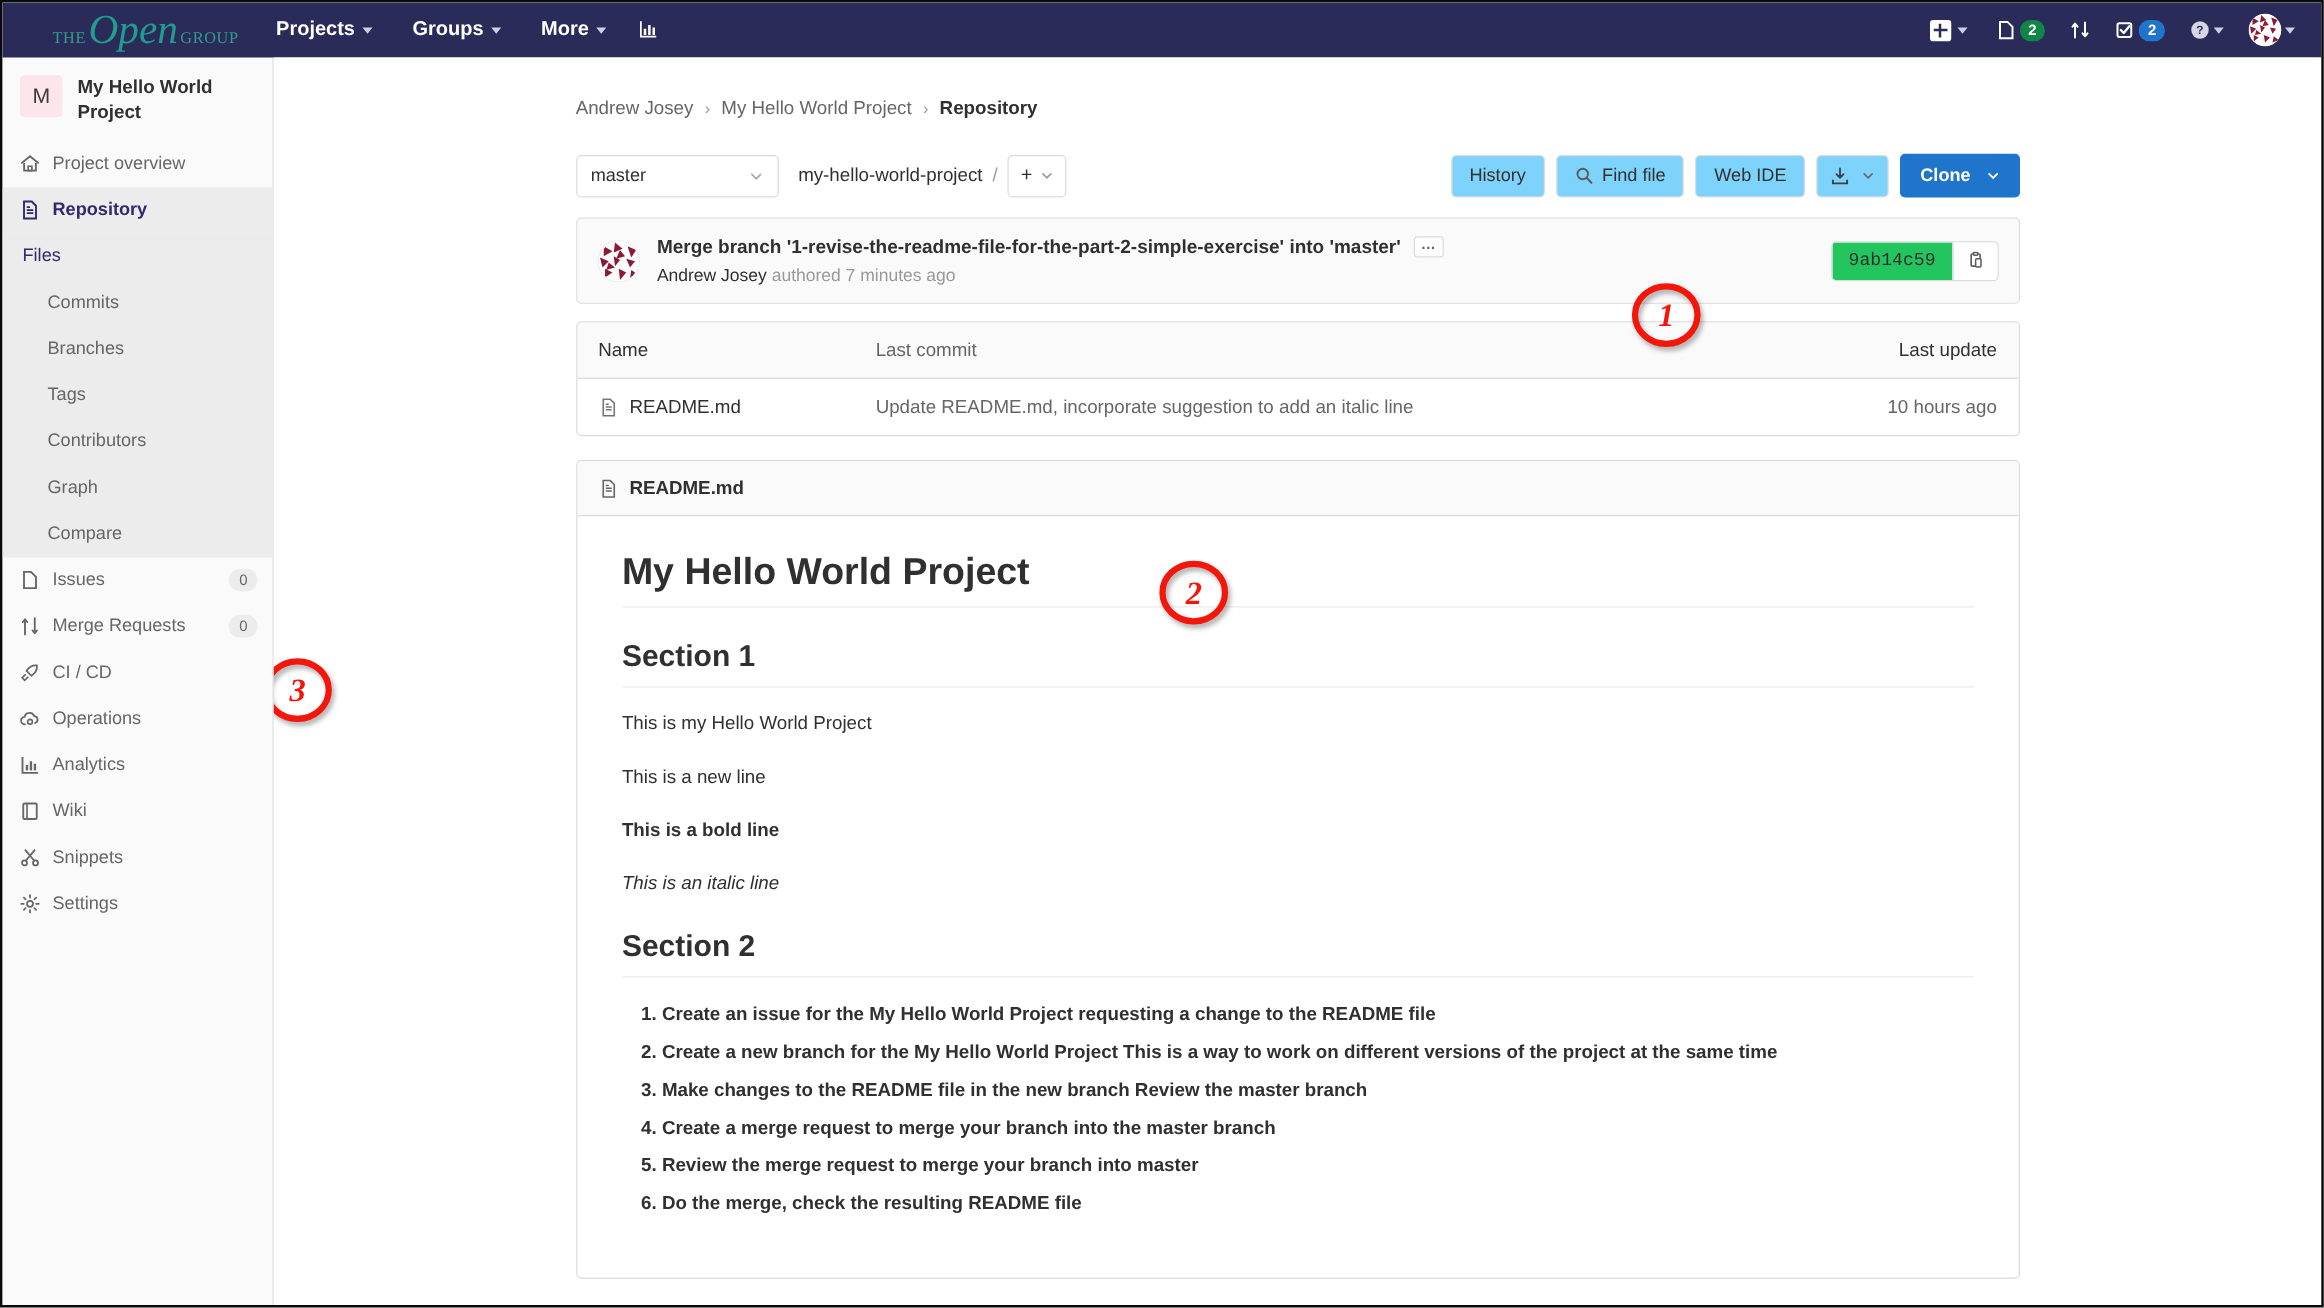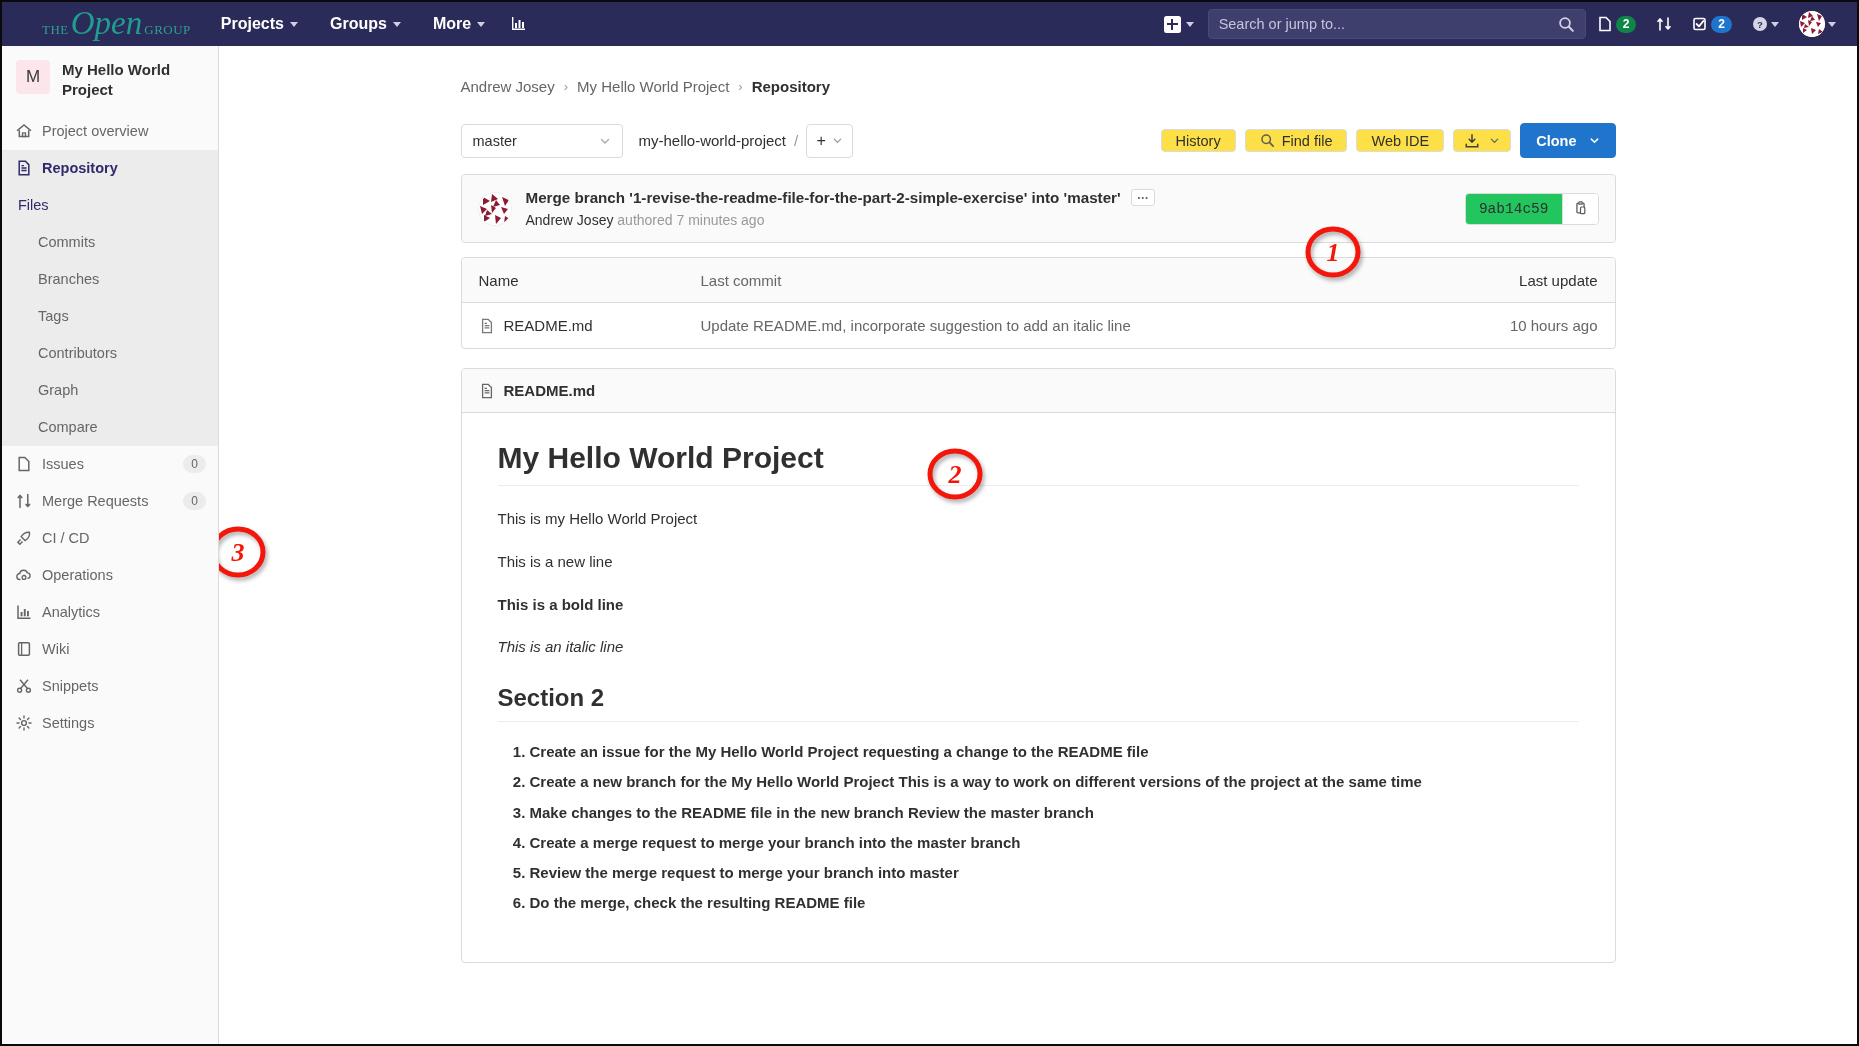--- a/index.html
+++ b/index.html
@@ -101,21 +101,21 @@
     font-size: 14.5px; color: #303030; cursor: pointer;
   }
   .path-txt { font-size: 15px; color: #303030; margin-left: 16px; }
   .path-sl { color: #999; margin: 0 8px; font-size: 15px; }
   .plus-btn {
     width: 47px; height: 34px; border: 1px solid #dbdbdb; border-radius: 4px; background: #fff;
     display: flex; align-items: center; justify-content: center; gap: 6px; cursor: pointer; color: #303030;
   }
   .tb-right { margin-left: auto; display: flex; align-items: center; gap: 9px; }
   .btn {
-    height: 23px; border: 1px solid #dbdbdb; border-radius: 4px; background: #fde047;
+    height: 34px; border: 1px solid #dbdbdb; border-radius: 4px; background: #7dd3fc;
     display: flex; align-items: center; justify-content: center; gap: 7px;
     padding: 0 14px; font-size: 14.5px; color: #303030; cursor: pointer; white-space: nowrap;
   }
   .btn-dl { padding: 0 10px; gap: 9px; }
   .btn-clone {
     background: #1f75cb; border-color: #1f75cb; color: #fff; font-weight: bold;
     padding: 0 15px; gap: 12px; height: 35px;
   }
 
   
@@ -209,27 +209,20 @@
       <rect x="12" y="6" width="2" height="6" fill="#fff"></rect>
     </svg>
   </div>
 
   <div class="nav-right">
     <div class="plus-wrap">
       <span class="plus-sq"></span>
       <i class="caret"></i>
     </div>
 
-    <div class="search-box">
-      <span class="ph">Search or jump to...</span>
-      <svg class="mag" width="17" height="17" viewBox="0 0 16 16">
-        <circle cx="6.6" cy="6.6" r="4.6" fill="none" stroke="#d3d3e6" stroke-width="1.7"></circle>
-        <path d="M10.2 10.2 L14 14" stroke="#d3d3e6" stroke-width="1.9" stroke-linecap="round"></path>
-      </svg>
-    </div>
 
     <div class="badge-item">
       <svg class="svg-i" viewBox="0 0 16 16">
         <path d="M3 1.5h6l4 4v9H3z" fill="none" stroke="#fff" stroke-width="1.6"></path>
       </svg>
       <span class="pill green">2</span>
     </div>
 
     <div class="badge-item">
       <svg class="svg-i" viewBox="0 0 16 16">
@@ -531,20 +524,21 @@
       <div class="readme">
         <div class="readme-head">
           <svg class="svg-i" viewBox="0 0 16 16">
             <path d="M3.6 1.4h5.6l3.2 3.2v10H3.6z" fill="none" stroke="#666" stroke-width="1.3"></path>
             <path d="M5.6 7.6h4.8M5.6 9.8h4.8M5.6 5.4h2.4" stroke="#666" stroke-width="1.2"></path>
           </svg>
           <span>README.md</span>
         </div>
         <div class="readme-body">
           <h1>My Hello World Project</h1>
+          <h2>Section 1</h2>
           <p>This is my Hello World Project</p>
           <p>This is a new line</p>
           <p class="bold">This is a bold line</p>
           <p class="ital">This is an italic line</p>
           <h2>Section 2</h2>
           <ol>
             <li>Create an issue for the My Hello World Project requesting a change to the README file</li>
             <li>Create a new branch for the My Hello World Project This is a way to work on different versions of the project at the same time</li>
             <li>Make changes to the README file in the new branch Review the master branch</li>
             <li>Create a merge request to merge your branch into the master branch</li>

